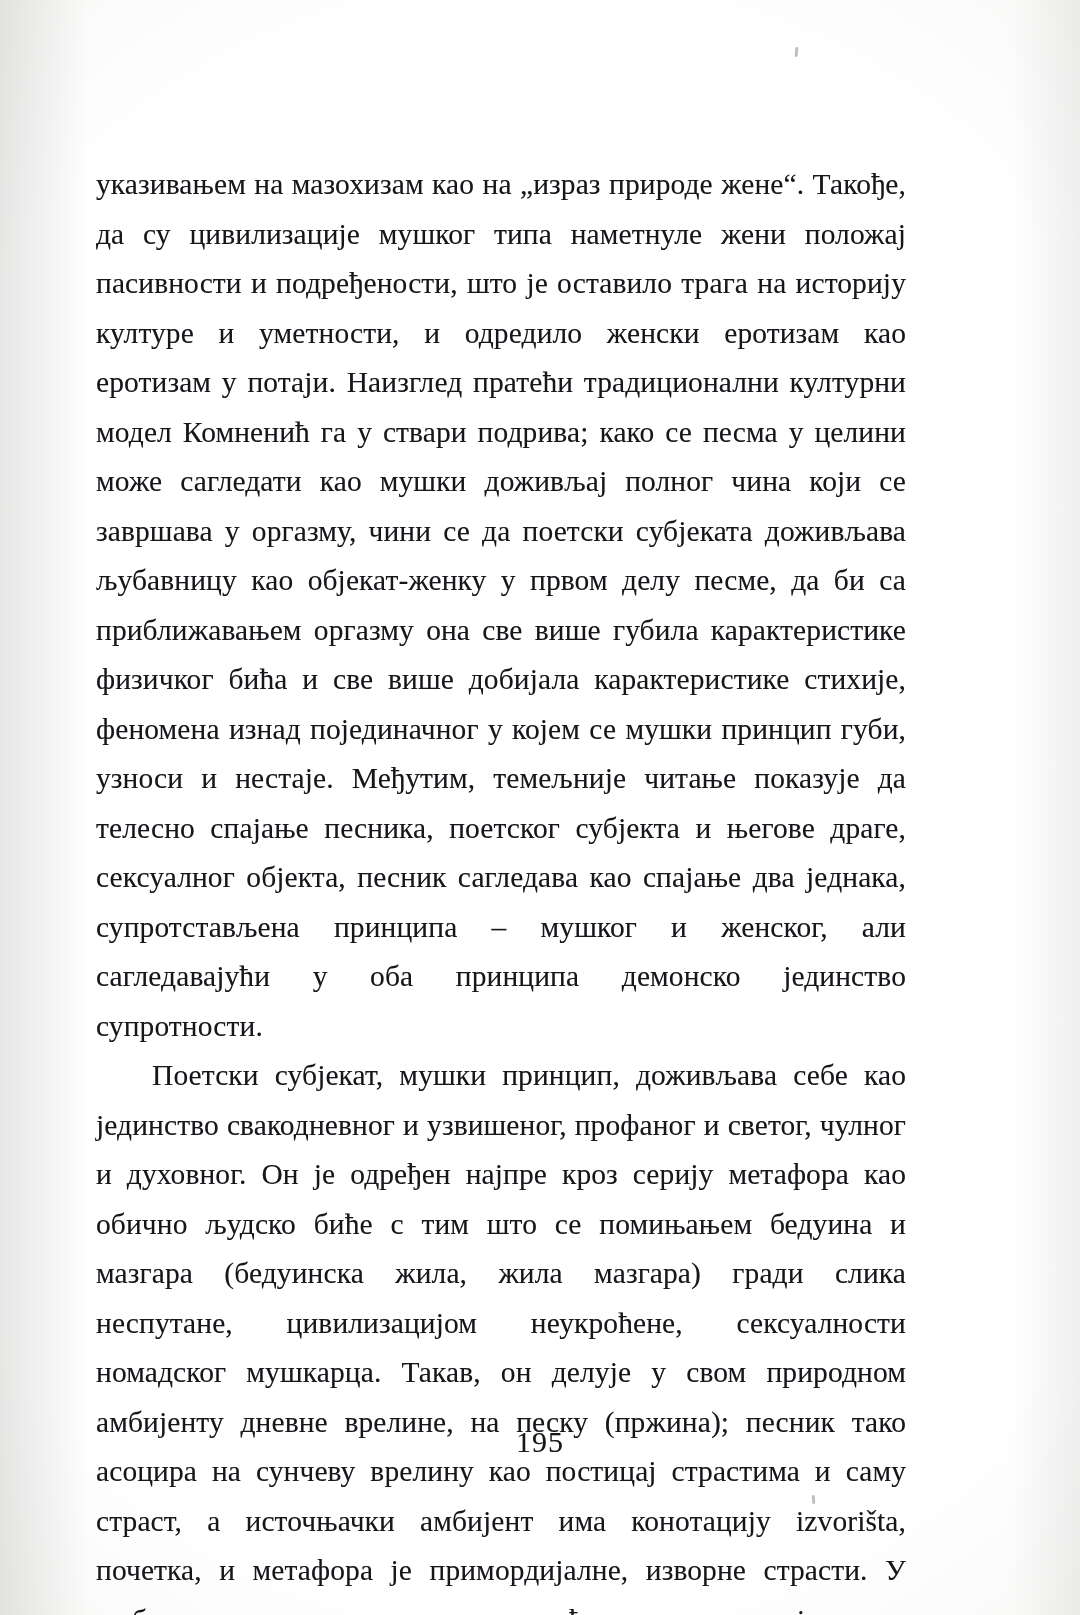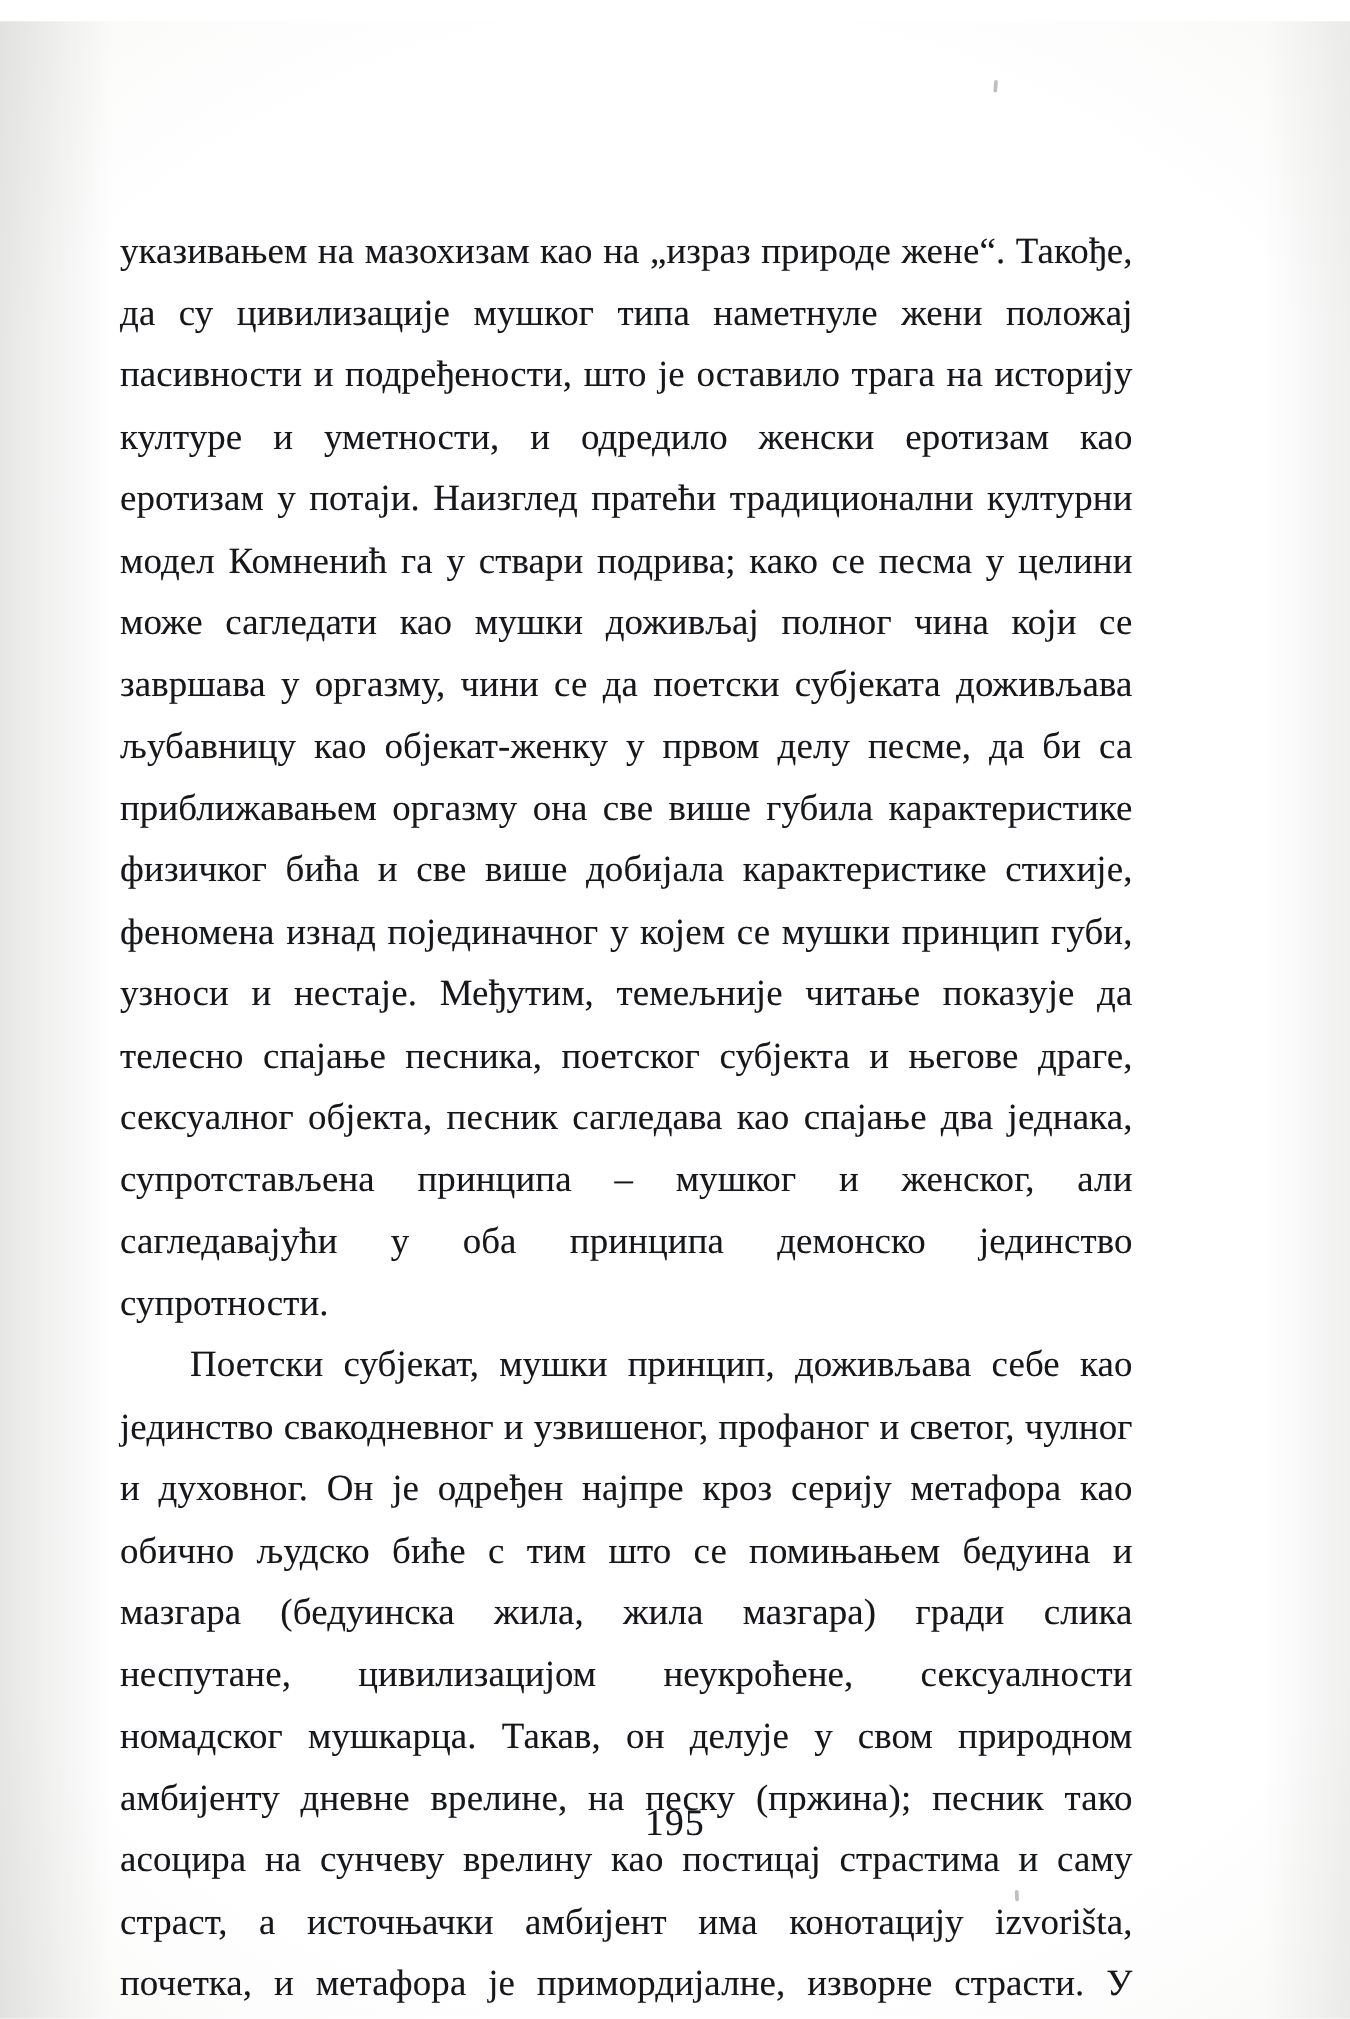--- a/index.html
+++ b/index.html
@@ -14,21 +14,20 @@
     overflow: hidden;
     font-family: "Liberation Serif", serif;
   }
 
   
   .page {
     position: absolute;
     inset: 0;
     background:
       radial-gradient(ellipse 120% 90% at 50% 50%, #ffffff 55%, #f4f4f2 80%, #e9e9e6 100%);
-    margin-top: 17px;
   }
   .page::before {
     
     content: "";
     position: absolute;
     left: 0; top: 0; bottom: 0;
     width: 90px;
     background: linear-gradient(to right, rgba(120,120,115,0.18), rgba(255,255,255,0));
     pointer-events: none;
   }

